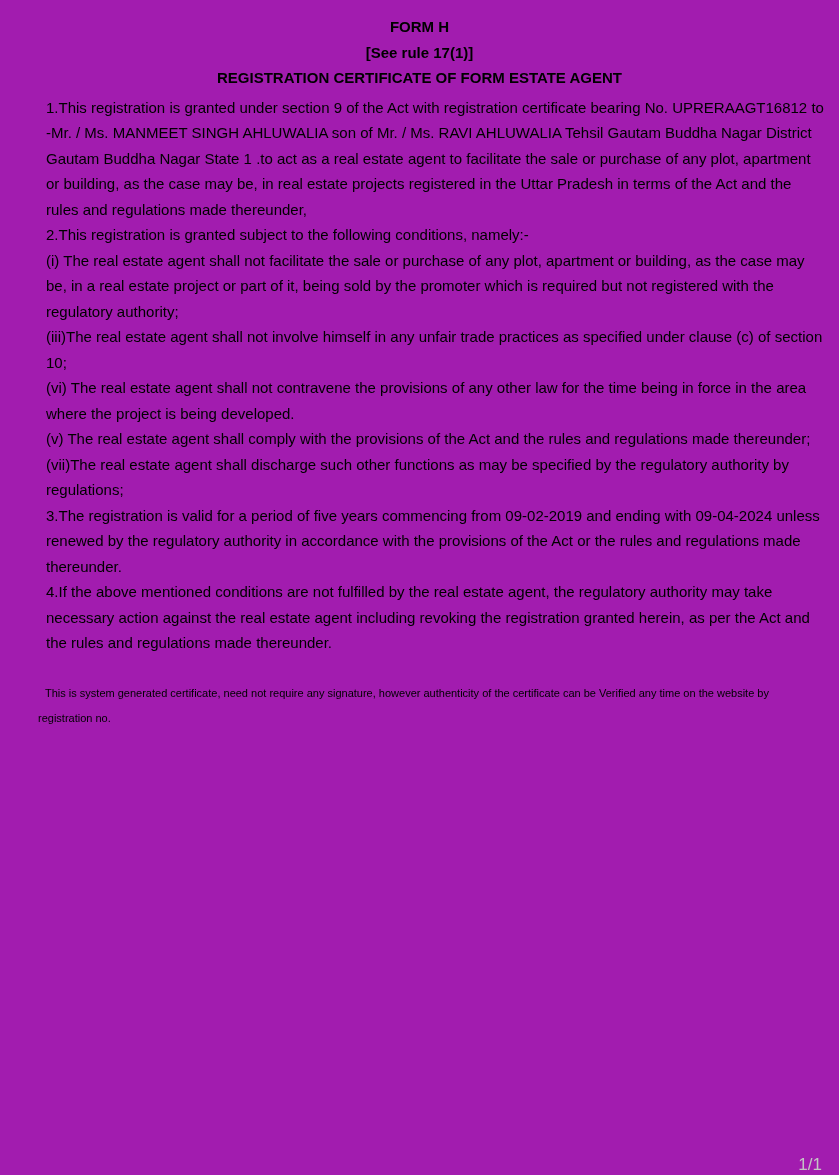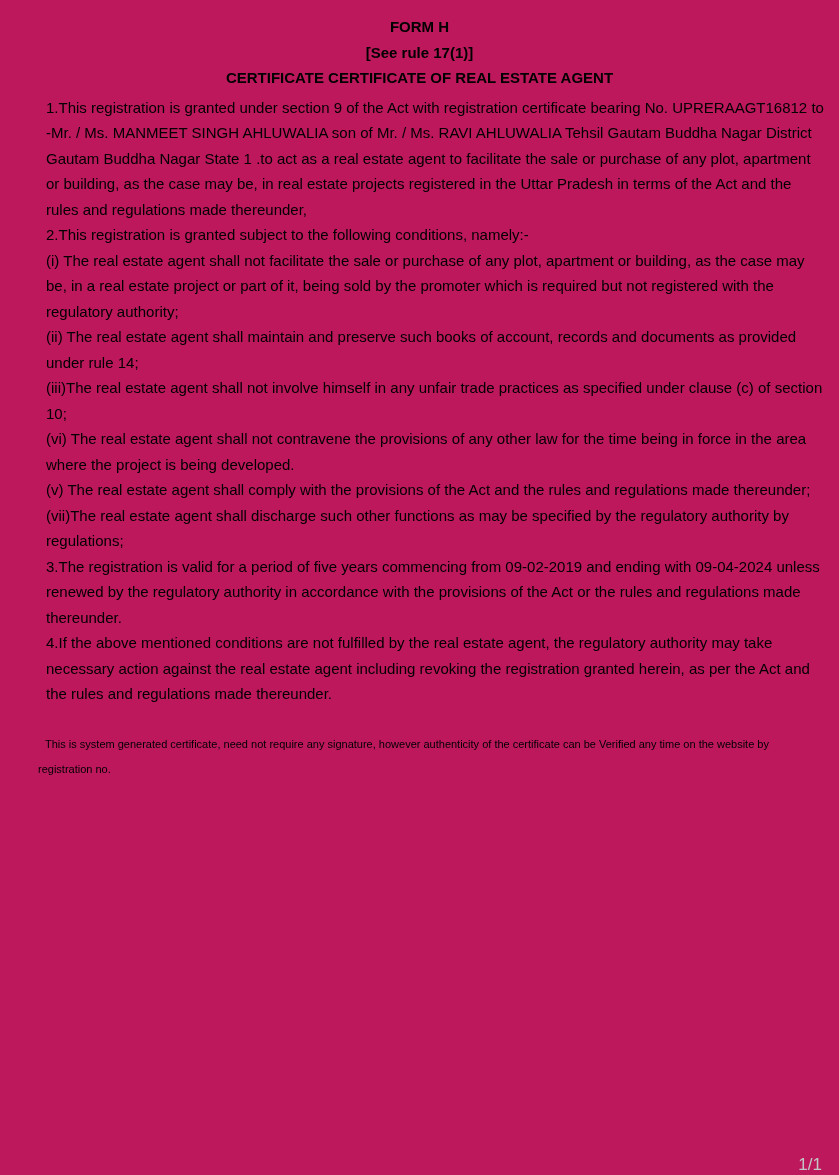--- a/index.html
+++ b/index.html
@@ -4,21 +4,21 @@
 <style>
   html, body {
     margin: 0;
     padding: 0;
     background: #ffffff;
   }
   .sheet {
     position: relative;
     width: 839px;
     height: 1175px;
-    background: #be185d;
+    background: #a21caf;
     overflow: hidden;
     font-family: "Liberation Sans", sans-serif;
     color: #000000;
   }
   .heading {
     padding-top: 14px;
     text-align: center;
     font-size: 15px;
     line-height: 25.5px;
     font-weight: bold;
@@ -54,28 +54,27 @@
   }
 </style>
 </head>
 <body>
 
 <div class="sheet">
 
   <div class="heading">
     <div>FORM H</div>
     <div>[See rule 17(1)]</div>
-    <div>CERTIFICATE CERTIFICATE OF REAL ESTATE AGENT</div>
+    <div>REGISTRATION CERTIFICATE OF FORM ESTATE AGENT</div>
   </div>
 
   <div class="content">
     <p>1.This registration is granted under section 9 of the Act with registration certificate bearing No. UPRERAAGT16812 to -Mr. / Ms. MANMEET SINGH AHLUWALIA son of Mr. / Ms. RAVI AHLUWALIA Tehsil Gautam Buddha Nagar District Gautam Buddha Nagar State 1 .to act as a real estate agent to facilitate the sale or purchase of any plot, apartment or building, as the case may be, in real estate projects registered in the Uttar Pradesh in terms of the Act and the rules and regulations made thereunder,</p>
     <p>2.This registration is granted subject to the following conditions, namely:-</p>
     <p>(i) The real estate agent shall not facilitate the sale or purchase of any plot, apartment or building, as the case may be, in a real estate project or part of it, being sold by the promoter which is required but not registered with the regulatory authority;</p>
-    <p>(ii) The real estate agent shall maintain and preserve such books of account, records and documents as provided under rule 14;</p>
     <p>(iii)The real estate agent shall not involve himself in any unfair trade practices as specified under clause (c) of section 10;</p>
     <p>(vi) The real estate agent shall not contravene the provisions of any other law for the time being in force in the area where the project is being developed.</p>
     <p>(v) The real estate agent shall comply with the provisions of the Act and the rules and regulations made thereunder;</p>
     <p>(vii)The real estate agent shall discharge such other functions as may be specified by the regulatory authority by regulations;</p>
     <p>3.The registration is valid for a period of five years commencing from 09-02-2019 and ending with 09-04-2024 unless renewed by the regulatory authority in accordance with the provisions of the Act or the rules and regulations made thereunder.</p>
     <p>4.If the above mentioned conditions are not fulfilled by the real estate agent, the regulatory authority may take necessary action against the real estate agent including revoking the registration granted herein, as per the Act and the rules and regulations made thereunder.</p>
   </div>
 
   <p class="note">This is system generated certificate, need not require any signature, however authenticity of the certificate can be Verified any time on the website by registration no.</p>
 

